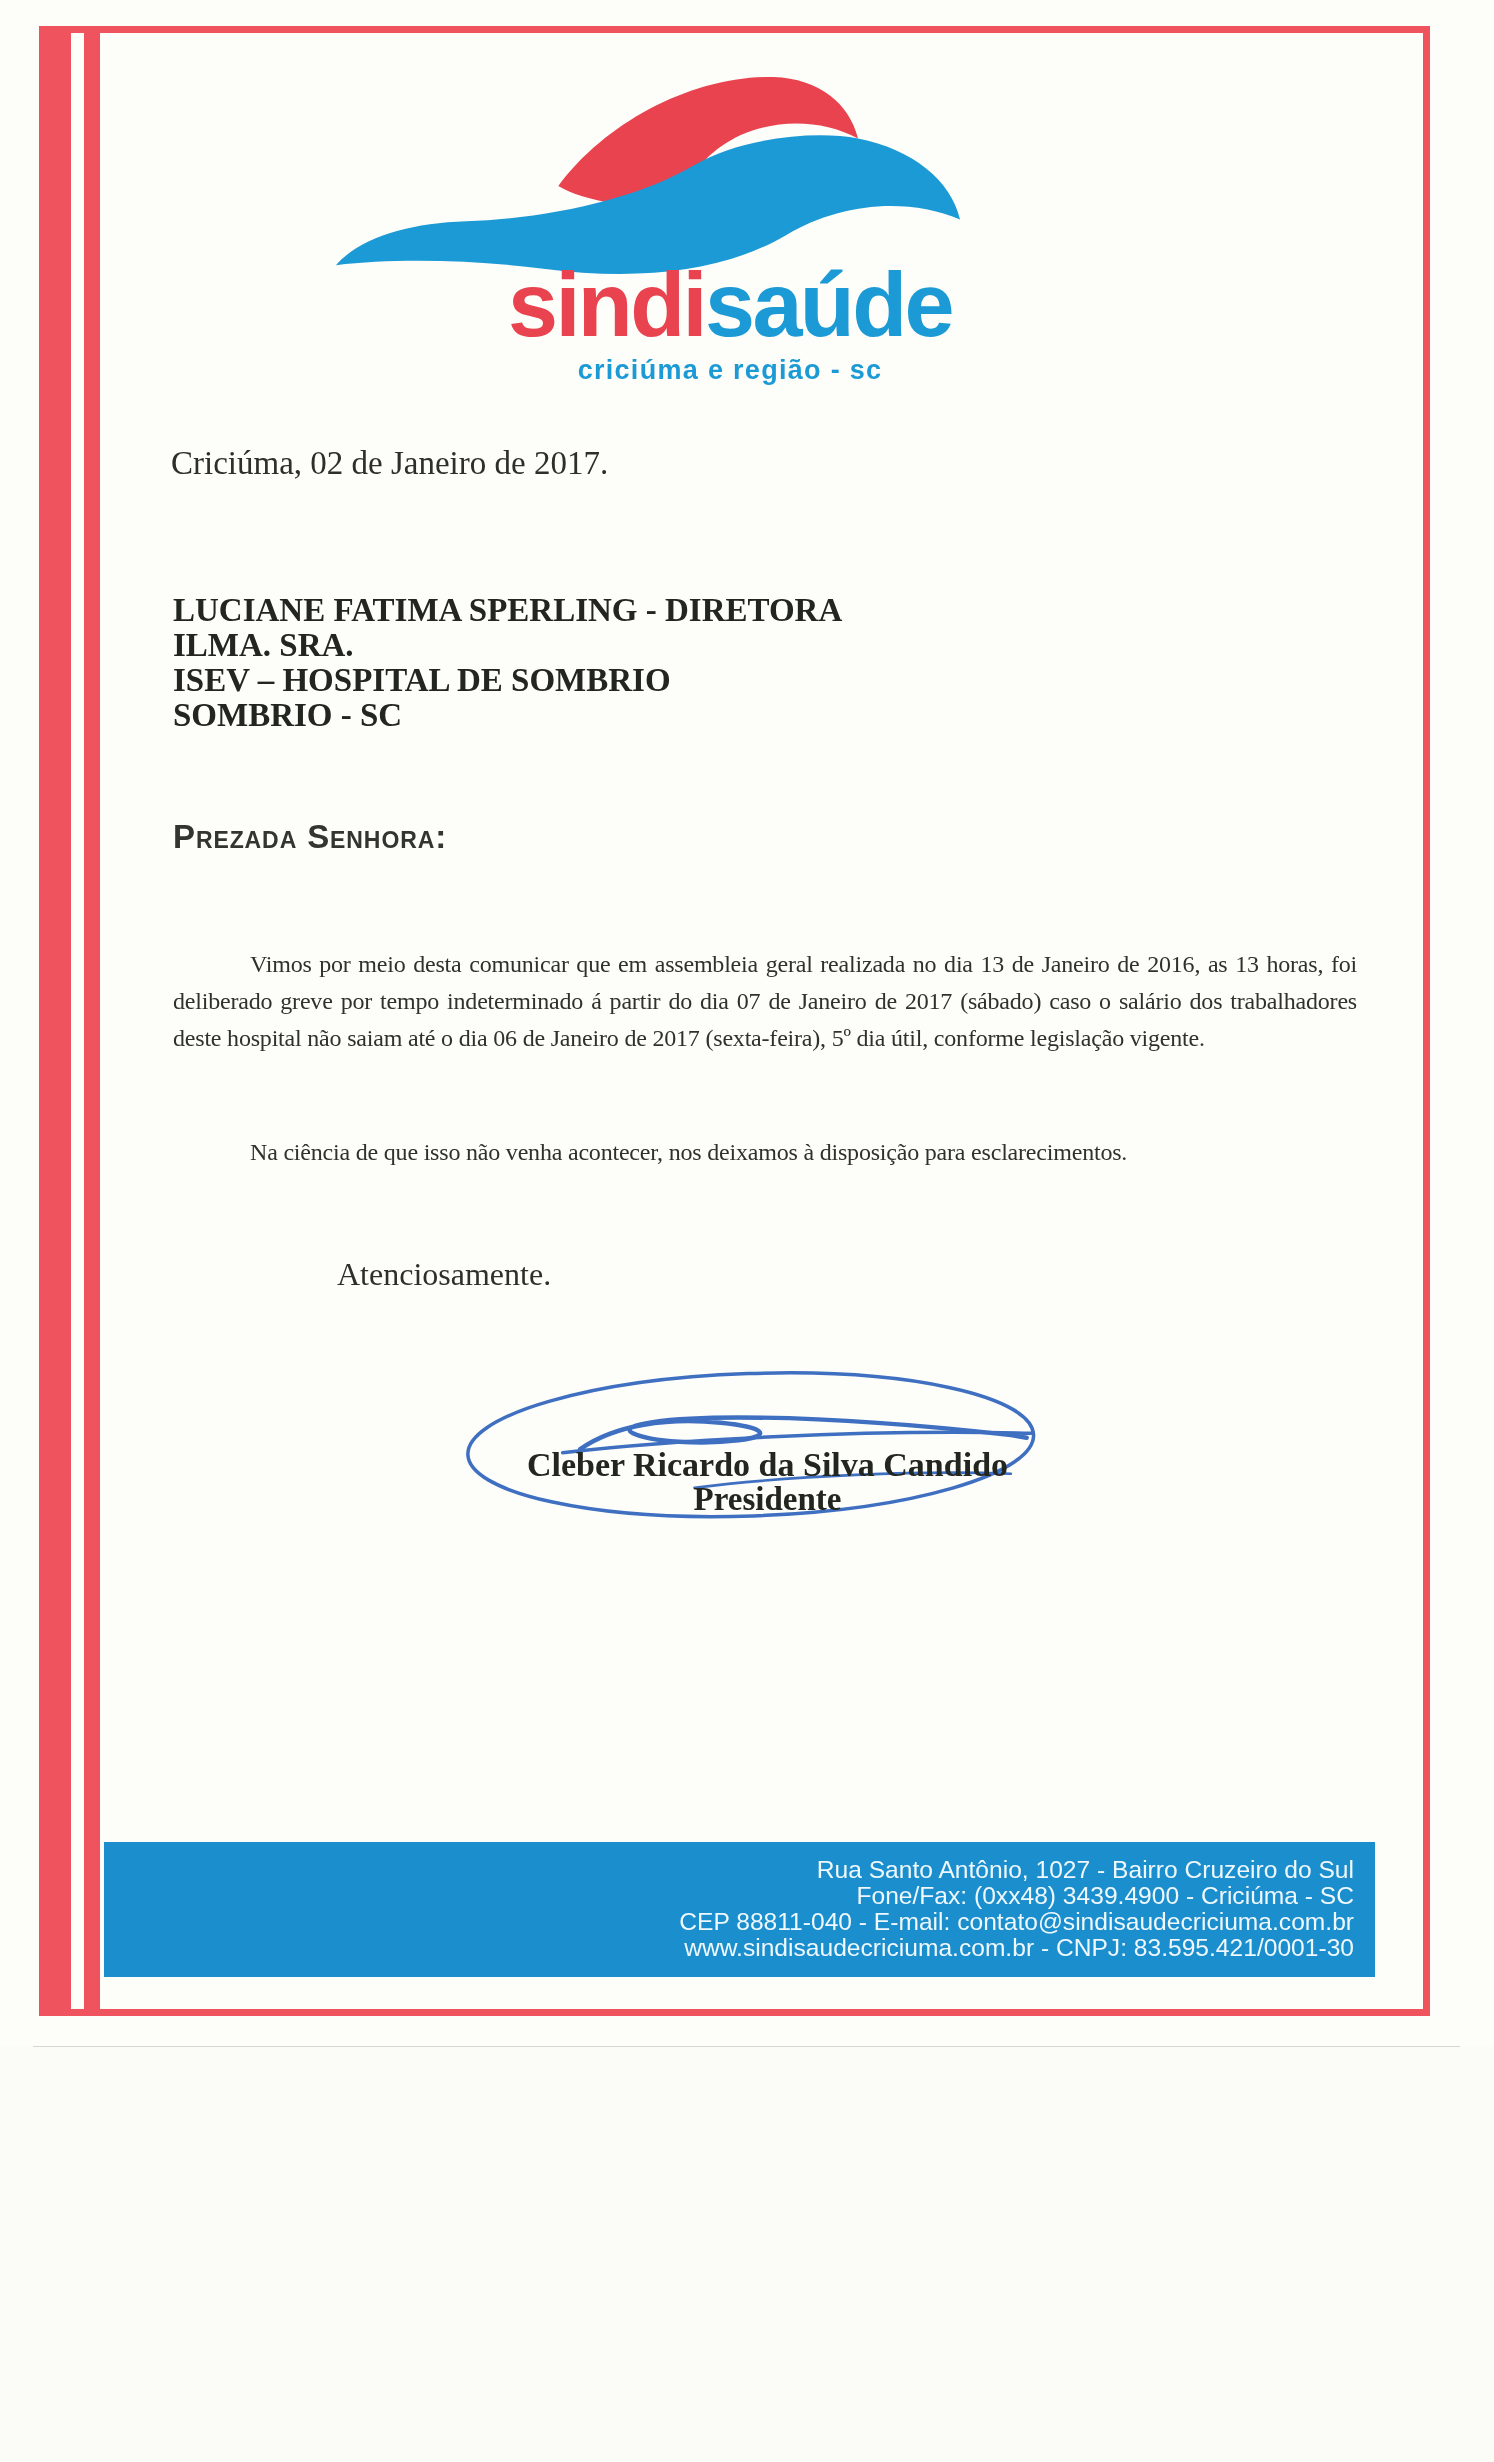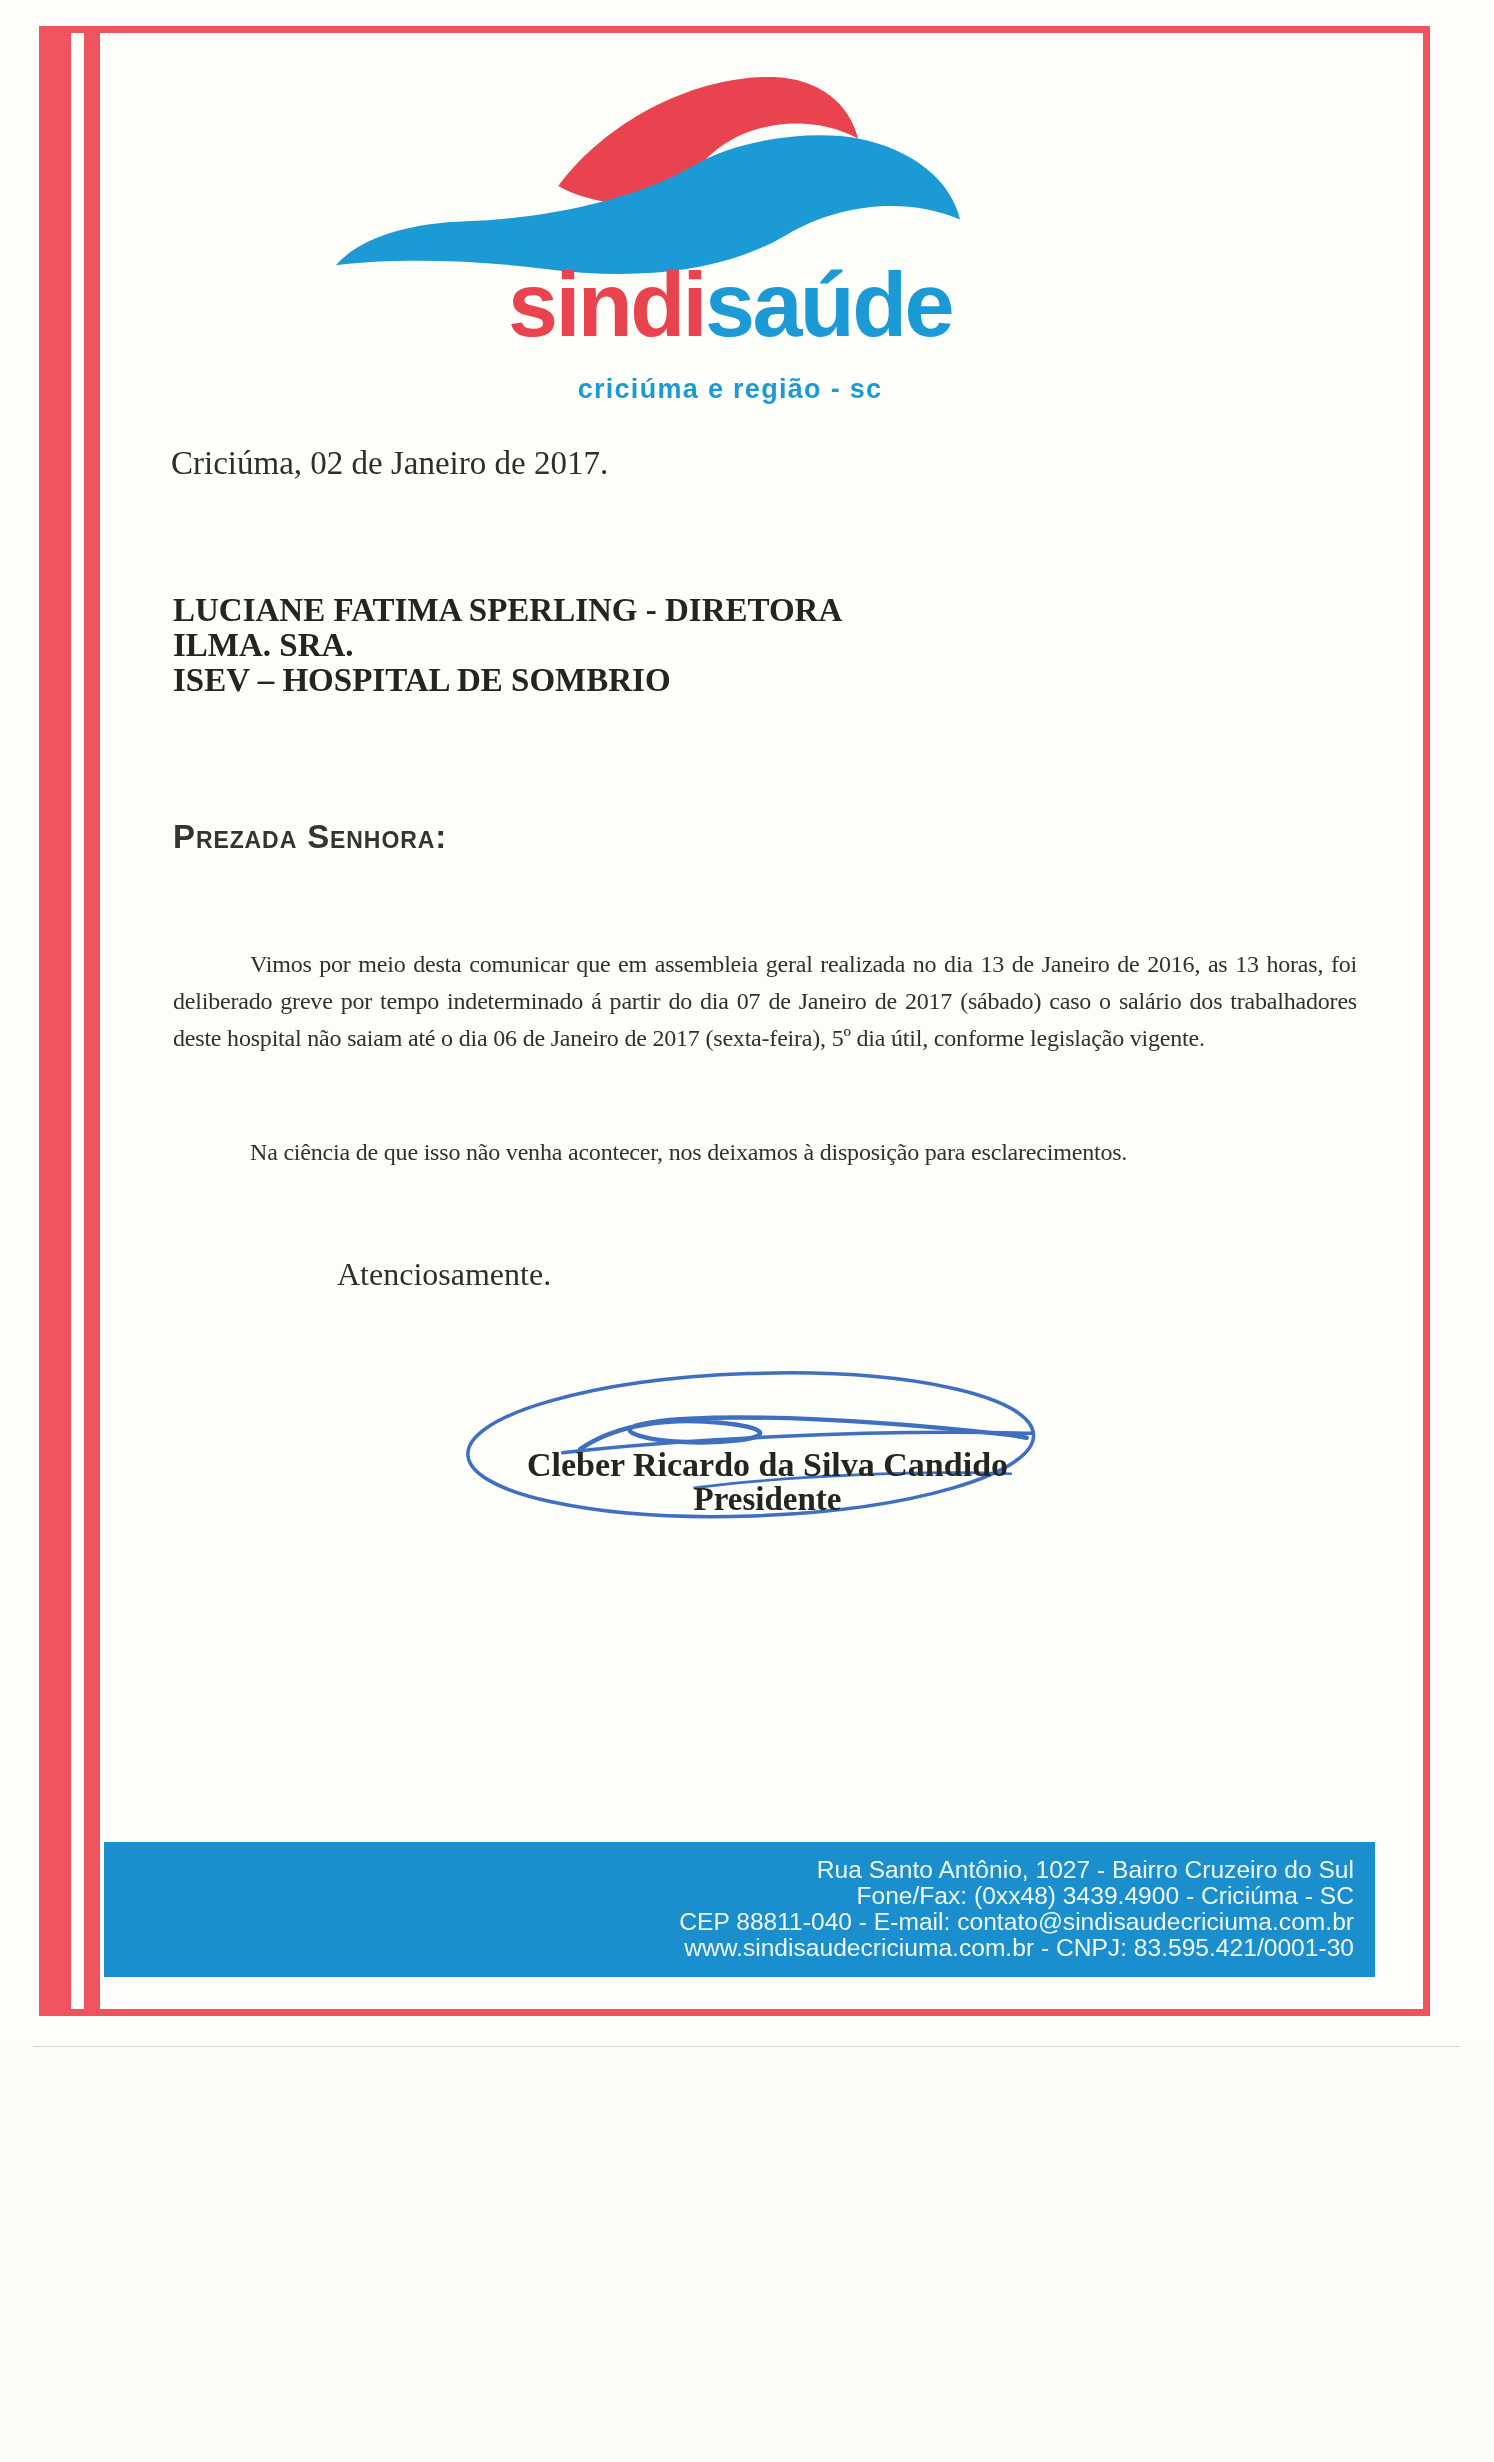--- a/index.html
+++ b/index.html
@@ -27,21 +27,21 @@
     font-weight:bold;font-size:90px;line-height:90px;
     letter-spacing:-2.6px;white-space:nowrap;
   }
   .logo-word .red{color:#e8434e;}
   .logo-word .blue{color:#1b9ad5;}
   .logo-tagline{
     position:absolute;left:475px;top:355px;width:510px;
     text-align:center;
     font-family:"Liberation Sans", sans-serif;
     font-weight:bold;font-size:27px;letter-spacing:1.3px;
-    color:#1b9ad5;white-space:nowrap;margin-top:19px;
+    color:#1b9ad5;white-space:nowrap;
   }
   
   .date-line{position:absolute;left:171px;top:445px;font-size:33px;}
   .address{position:absolute;left:173px;top:593px;font-weight:bold;font-size:33px;line-height:35px;color:#23251f;}
   .salutation{
     position:absolute;left:173px;top:818px;
     font-family:"Liberation Sans", sans-serif;
     font-weight:bold;font-size:33px;
     font-variant:small-caps;letter-spacing:0.9px;color:#33352f;
   }
@@ -105,20 +105,21 @@
   </svg>
   <div class="logo-word"><span class="red">sindi</span><span class="blue">saúde</span></div>
   <div class="logo-tagline">criciúma e região - sc</div>
 
   <div class="date-line">Criciúma, 02 de Janeiro de 2017.</div>
 
   <div class="address">
     <div>LUCIANE FATIMA SPERLING - DIRETORA</div>
     <div>ILMA. SRA.</div>
     <div>ISEV – HOSPITAL DE SOMBRIO</div>
+    <div>SOMBRIO - SC</div>
   </div>
 
   <div class="salutation">Prezada Senhora:</div>
 
   <p class="para para-1">Vimos por meio desta comunicar que em assembleia geral realizada no dia 13 de Janeiro de 2016, as 13 horas, foi deliberado greve por tempo indeterminado á partir do dia 07 de Janeiro de 2017 (sábado) caso o salário dos trabalhadores deste hospital não saiam até o dia 06 de Janeiro de 2017 (sexta-feira), 5º dia útil, conforme legislação vigente.</p>
   <p class="para para-2">Na ciência de que isso não venha acontecer, nos deixamos à disposição para esclarecimentos.</p>
 
   <div class="closing">Atenciosamente.</div>
 
   <svg class="sig-svg" viewBox="0 0 680 190" xmlns="http://www.w3.org/2000/svg">

